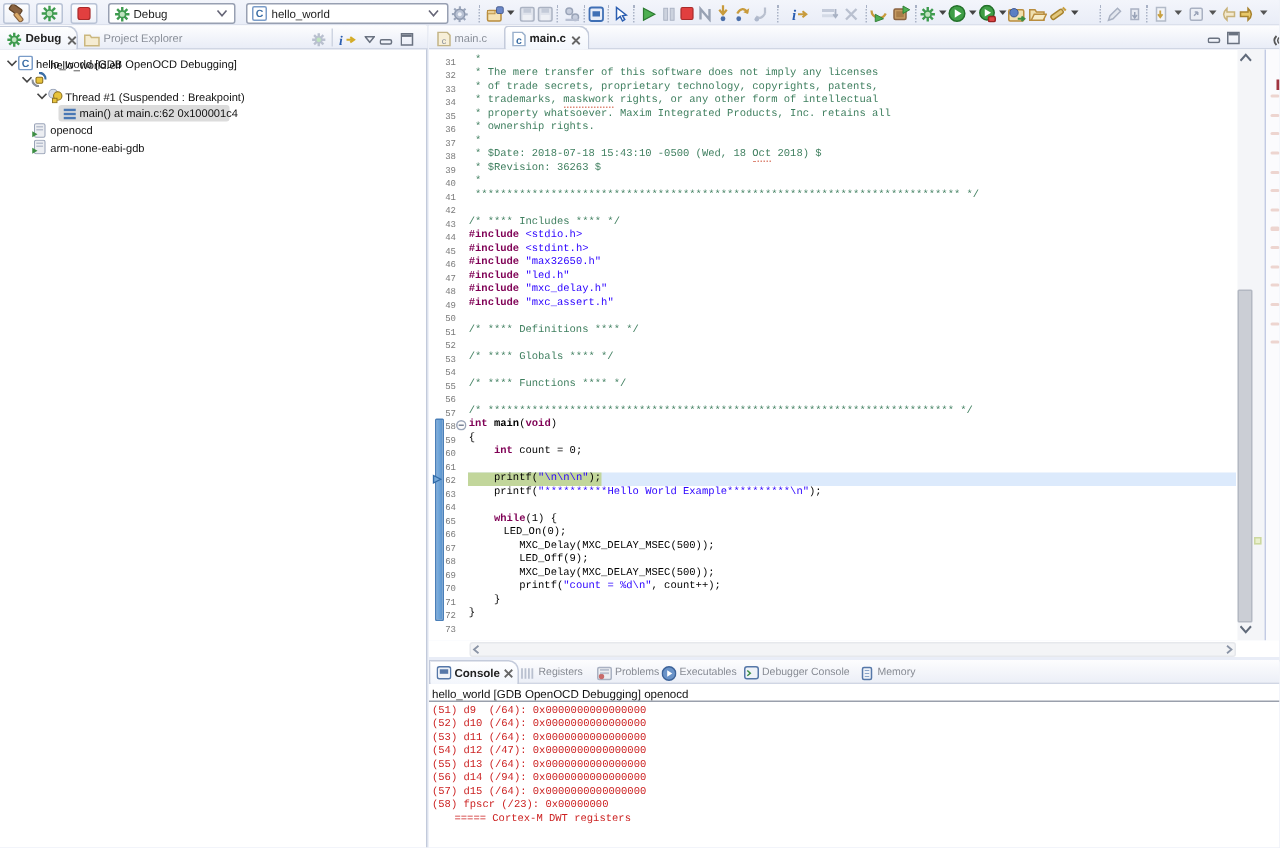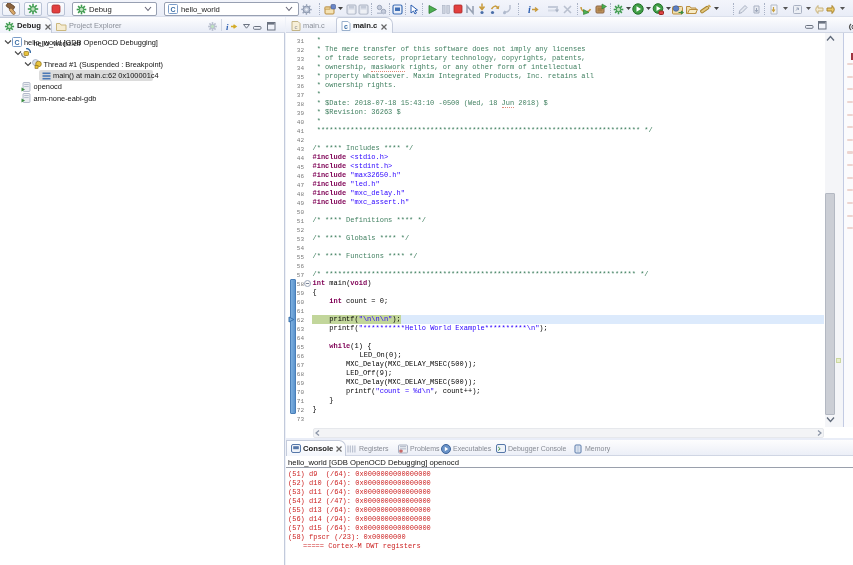--- a/index.html
+++ b/index.html
@@ -356,29 +356,29 @@
 <svg class="a" style="left:287.5px;top:316.0px" width="7" height="7" viewBox="0 0 7 7">
     <path d="M1 1 L5.8 3.5 L1 6 Z" fill="#74a8d8" stroke="#2f6aa8" stroke-width="0.9"></path>
   </svg>
 <div class="ln num" style="left:287px;top:36.6px;width:17px;text-align:right;font-size:6px">31</div>
 <div class="ln" style="left:312.5px;top:35.8px"><span class="c"> *</span></div>
 <div class="ln num" style="left:287px;top:45.6px;width:17px;text-align:right;font-size:6px">32</div>
 <div class="ln" style="left:312.5px;top:44.8px"><span class="c"> * The mere transfer of this software does not imply any licenses</span></div>
 <div class="ln num" style="left:287px;top:54.6px;width:17px;text-align:right;font-size:6px">33</div>
 <div class="ln" style="left:312.5px;top:53.8px"><span class="c"> * of trade secrets, proprietary technology, copyrights, patents,</span></div>
 <div class="ln num" style="left:287px;top:63.6px;width:17px;text-align:right;font-size:6px">34</div>
-<div class="ln" style="left:312.5px;top:62.8px"><span class="c"> * ownership, </span><span class="c cq">maskwork</span><span class="c"> rights, or any other form of intellectual</span></div>
+<div class="ln" style="left:312.5px;top:62.8px"><span class="c"> * trademarks, </span><span class="c cq">maskwork</span><span class="c"> rights, or any other form of intellectual</span></div>
 <div class="ln num" style="left:287px;top:72.6px;width:17px;text-align:right;font-size:6px">35</div>
 <div class="ln" style="left:312.5px;top:71.8px"><span class="c"> * property whatsoever. Maxim Integrated Products, Inc. retains all</span></div>
 <div class="ln num" style="left:287px;top:81.6px;width:17px;text-align:right;font-size:6px">36</div>
 <div class="ln" style="left:312.5px;top:80.8px"><span class="c"> * ownership rights.</span></div>
 <div class="ln num" style="left:287px;top:90.6px;width:17px;text-align:right;font-size:6px">37</div>
 <div class="ln" style="left:312.5px;top:89.8px"><span class="c"> *</span></div>
 <div class="ln num" style="left:287px;top:99.6px;width:17px;text-align:right;font-size:6px">38</div>
-<div class="ln" style="left:312.5px;top:98.8px"><span class="c"> * $Date: 2018-07-18 15:43:10 -0500 (Wed, 18 </span><span class="c cq">Jun</span><span class="c"> 2018) $</span></div>
+<div class="ln" style="left:312.5px;top:98.8px"><span class="c"> * $Date: 2018-07-18 15:43:10 -0500 (Wed, 18 </span><span class="c cq">Oct</span><span class="c"> 2018) $</span></div>
 <div class="ln num" style="left:287px;top:108.6px;width:17px;text-align:right;font-size:6px">39</div>
 <div class="ln" style="left:312.5px;top:107.8px"><span class="c"> * $Revision: 36263 $</span></div>
 <div class="ln num" style="left:287px;top:117.6px;width:17px;text-align:right;font-size:6px">40</div>
 <div class="ln" style="left:312.5px;top:116.8px"><span class="c"> *</span></div>
 <div class="ln num" style="left:287px;top:126.6px;width:17px;text-align:right;font-size:6px">41</div>
 <div class="ln" style="left:312.5px;top:125.8px"><span class="c"> ***************************************************************************** */</span></div>
 <div class="ln num" style="left:287px;top:135.6px;width:17px;text-align:right;font-size:6px">42</div>
 <div class="ln num" style="left:287px;top:144.6px;width:17px;text-align:right;font-size:6px">43</div>
 <div class="ln" style="left:312.5px;top:143.8px"><span class="c">/* **** Includes **** */</span></div>
 <div class="ln num" style="left:287px;top:153.6px;width:17px;text-align:right;font-size:6px">44</div>
@@ -399,35 +399,35 @@
 <div class="ln num" style="left:287px;top:225.6px;width:17px;text-align:right;font-size:6px">52</div>
 <div class="ln num" style="left:287px;top:234.6px;width:17px;text-align:right;font-size:6px">53</div>
 <div class="ln" style="left:312.5px;top:233.8px"><span class="c">/* **** Globals **** */</span></div>
 <div class="ln num" style="left:287px;top:243.6px;width:17px;text-align:right;font-size:6px">54</div>
 <div class="ln num" style="left:287px;top:252.6px;width:17px;text-align:right;font-size:6px">55</div>
 <div class="ln" style="left:312.5px;top:251.8px"><span class="c">/* **** Functions **** */</span></div>
 <div class="ln num" style="left:287px;top:261.6px;width:17px;text-align:right;font-size:6px">56</div>
 <div class="ln num" style="left:287px;top:270.6px;width:17px;text-align:right;font-size:6px">57</div>
 <div class="ln" style="left:312.5px;top:269.8px"><span class="c">/* ************************************************************************** */</span></div>
 <div class="ln num" style="left:287px;top:279.6px;width:17px;text-align:right;font-size:6px">58</div>
-<div class="ln" style="left:312.5px;top:278.8px"><span class="k">int</span> <span style="font-weight:normal">main</span>(<span class="k">void</span>)</div>
+<div class="ln" style="left:312.5px;top:278.8px"><span class="k">int</span> <span style="font-weight:bold">main</span>(<span class="k">void</span>)</div>
 <div class="ln num" style="left:287px;top:288.6px;width:17px;text-align:right;font-size:6px">59</div>
 <div class="ln" style="left:312.5px;top:287.8px">{</div>
 <div class="ln num" style="left:287px;top:297.6px;width:17px;text-align:right;font-size:6px">60</div>
 <div class="ln" style="left:312.5px;top:296.8px">    <span class="k">int</span> count = 0;</div>
 <div class="ln num" style="left:287px;top:306.6px;width:17px;text-align:right;font-size:6px">61</div>
 <div class="ln num" style="left:287px;top:315.6px;width:17px;text-align:right;font-size:6px">62</div>
 <div class="ln" style="left:312.5px;top:314.8px">    printf(<span class="s">"\n\n\n"</span>);</div>
 <div class="ln num" style="left:287px;top:324.6px;width:17px;text-align:right;font-size:6px">63</div>
 <div class="ln" style="left:312.5px;top:323.8px">    printf(<span class="s">"**********Hello World Example**********\n"</span>);</div>
 <div class="ln num" style="left:287px;top:333.6px;width:17px;text-align:right;font-size:6px">64</div>
 <div class="ln num" style="left:287px;top:342.6px;width:17px;text-align:right;font-size:6px">65</div>
 <div class="ln" style="left:312.5px;top:341.8px">    <span class="k">while</span>(1) {</div>
 <div class="ln num" style="left:287px;top:351.6px;width:17px;text-align:right;font-size:6px">66</div>
-<div class="ln" style="left:326px;top:350.8px">        LED_On(0);</div>
+<div class="ln" style="left:302px;top:350.8px">        LED_On(0);</div>
 <div class="ln num" style="left:287px;top:360.6px;width:17px;text-align:right;font-size:6px">67</div>
 <div class="ln" style="left:312.5px;top:359.8px">        MXC_Delay(MXC_DELAY_MSEC(500));</div>
 <div class="ln num" style="left:287px;top:369.6px;width:17px;text-align:right;font-size:6px">68</div>
 <div class="ln" style="left:312.5px;top:368.8px">        LED_Off(9);</div>
 <div class="ln num" style="left:287px;top:378.6px;width:17px;text-align:right;font-size:6px">69</div>
 <div class="ln" style="left:312.5px;top:377.8px">        MXC_Delay(MXC_DELAY_MSEC(500));</div>
 <div class="ln num" style="left:287px;top:387.6px;width:17px;text-align:right;font-size:6px">70</div>
 <div class="ln" style="left:312.5px;top:386.8px">        printf(<span class="s">"count = %d\n"</span>, count++);</div>
 <div class="ln num" style="left:287px;top:396.6px;width:17px;text-align:right;font-size:6px">71</div>
 <div class="ln" style="left:312.5px;top:395.8px">    }</div>

